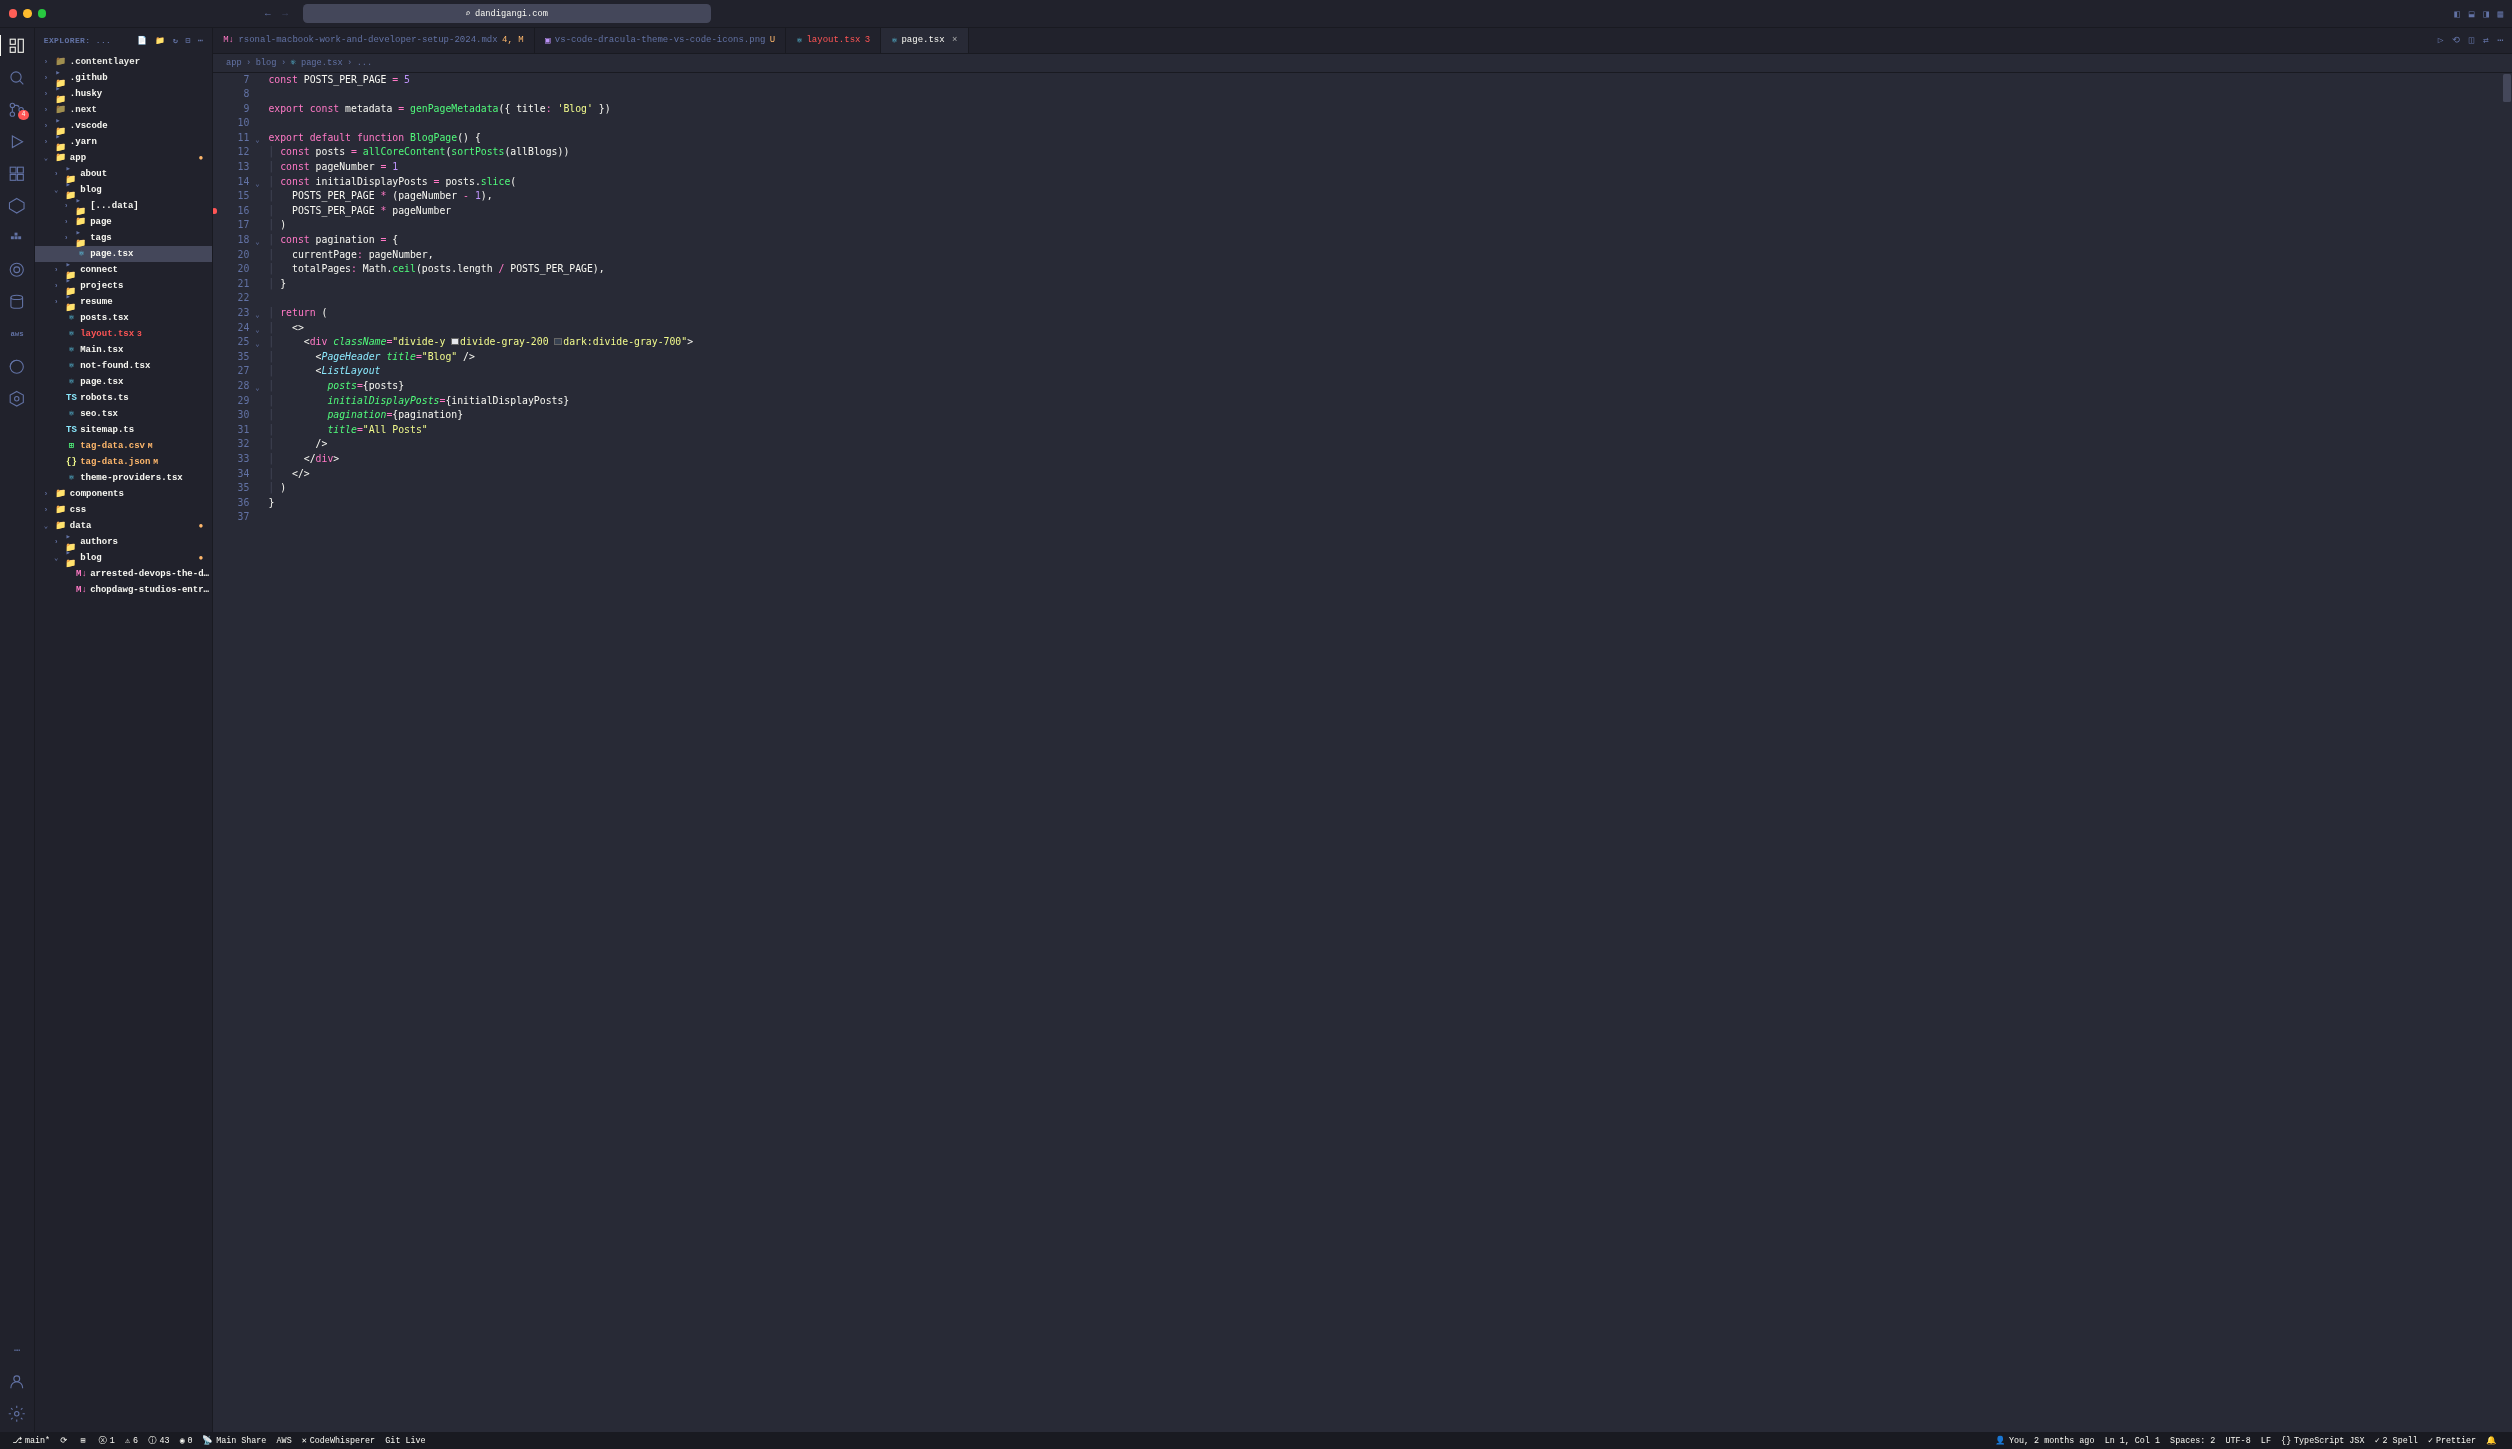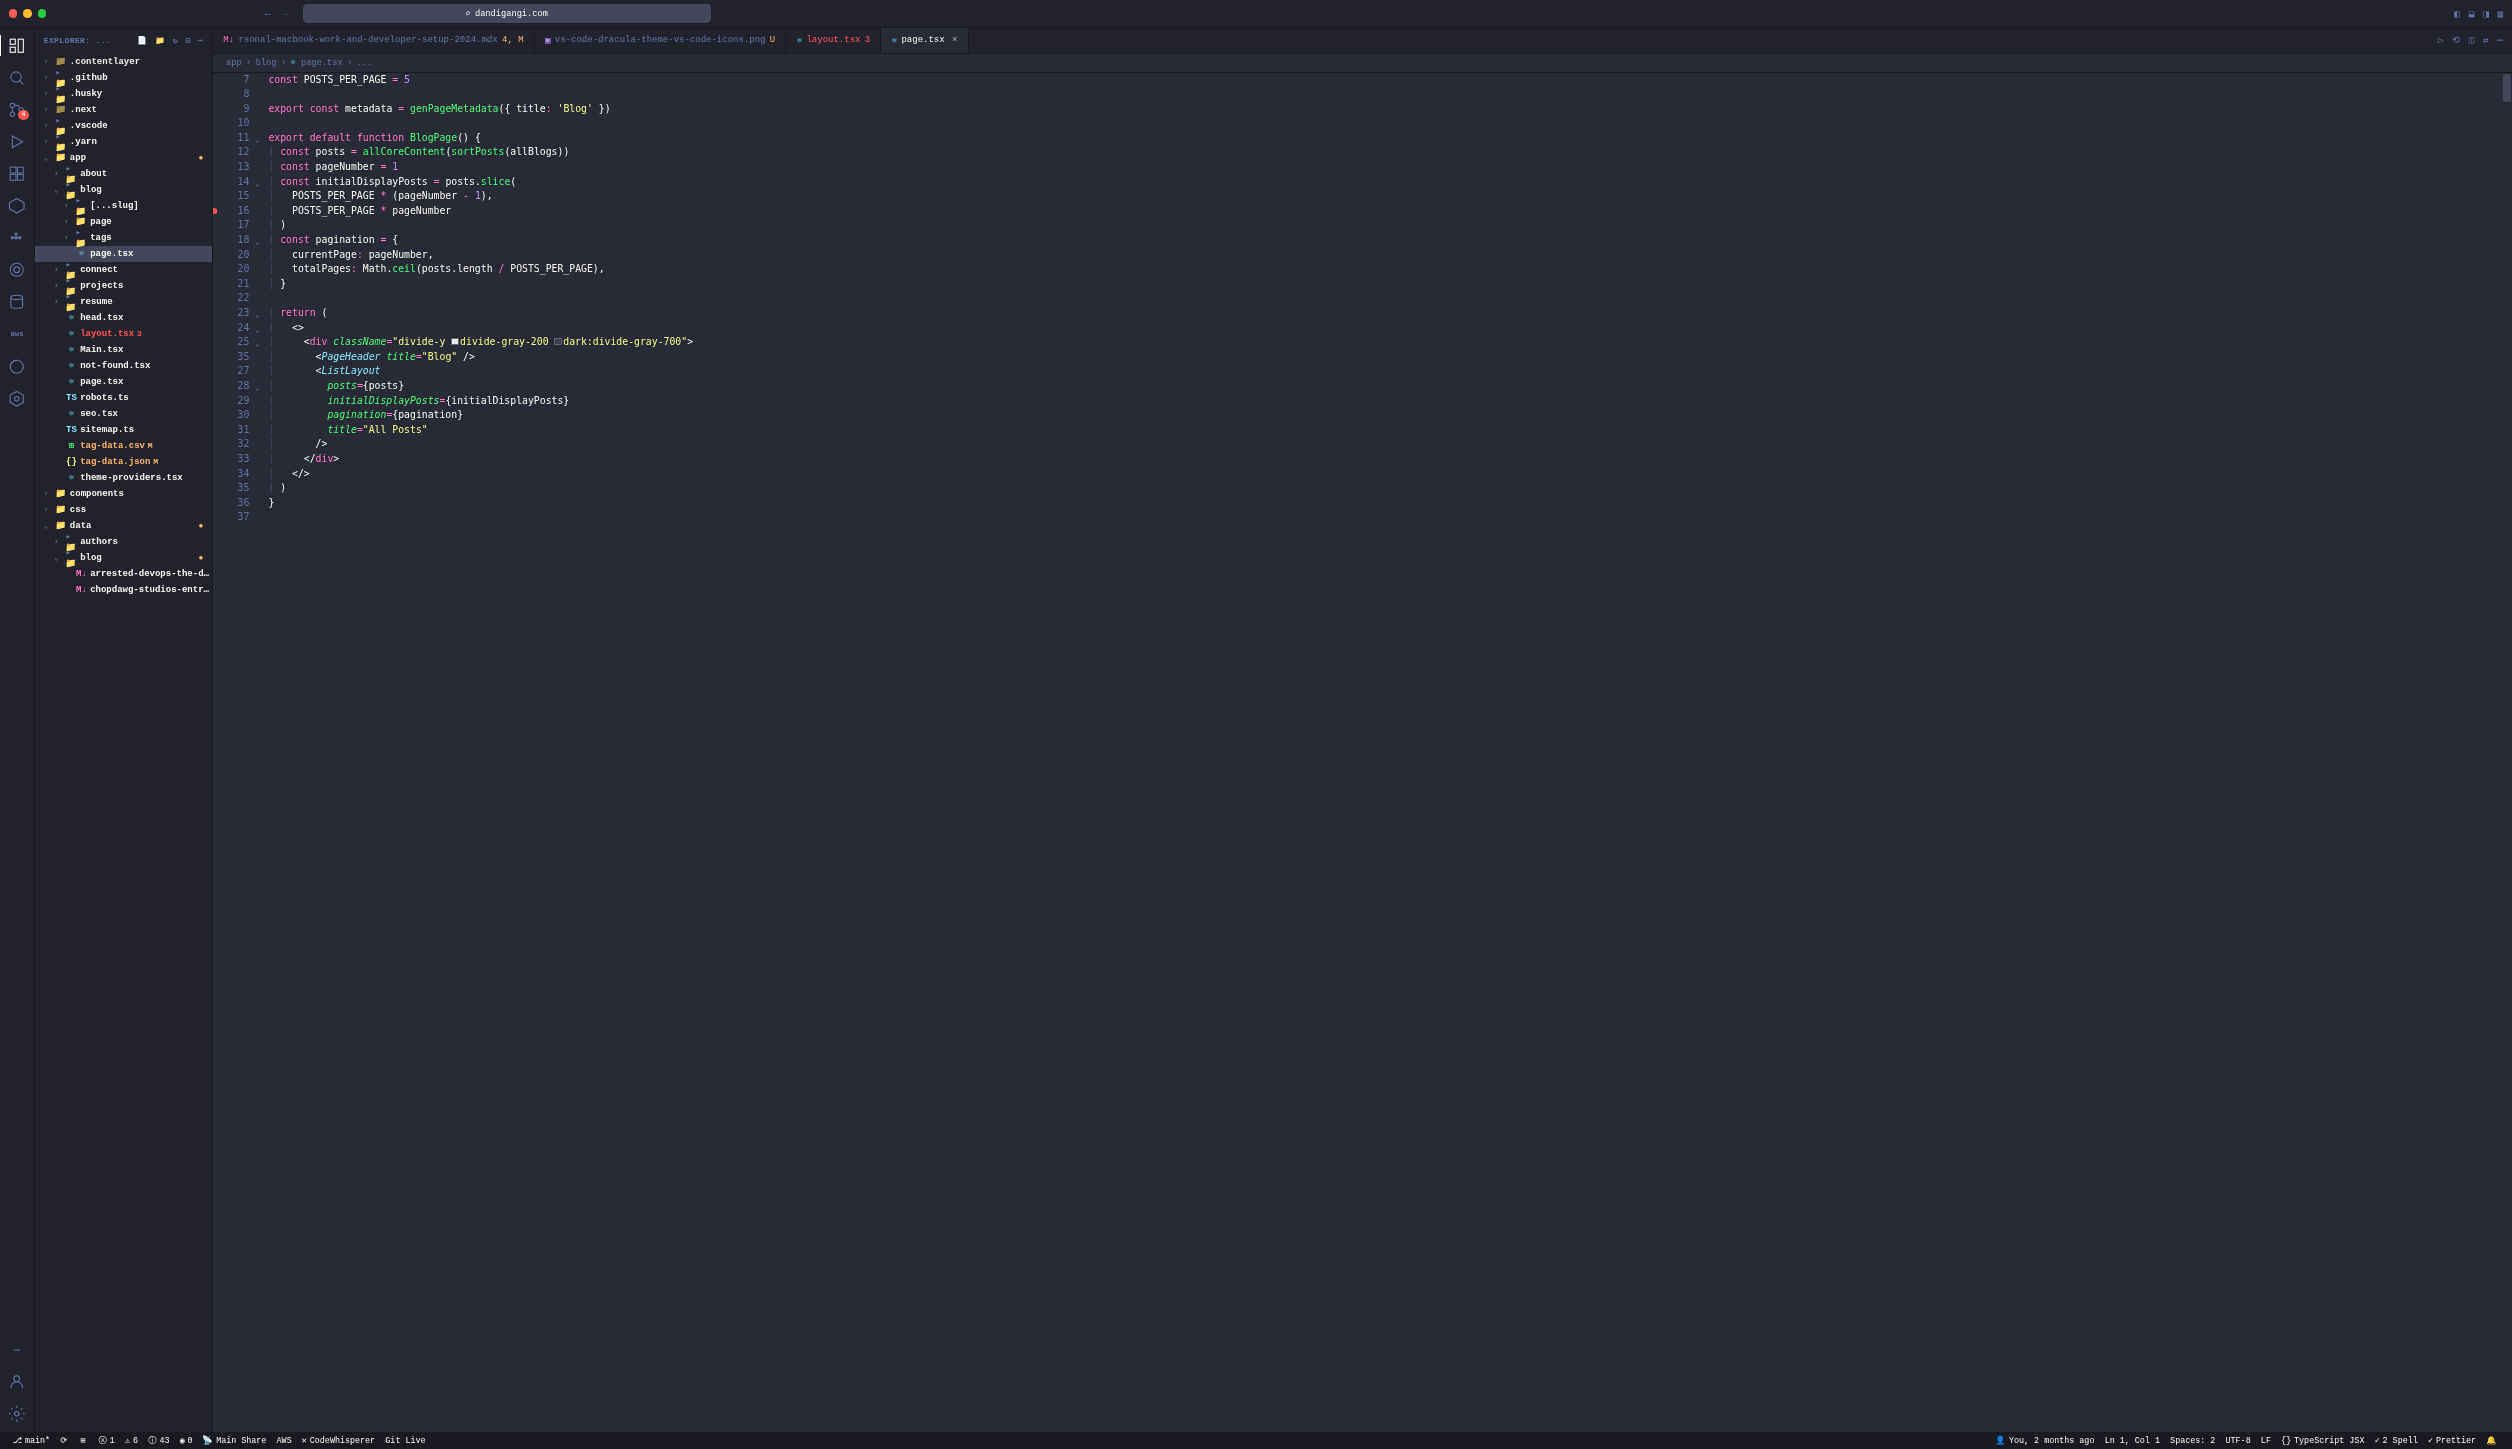--- a/index.html
+++ b/index.html
@@ -425,21 +425,21 @@
             <span class="icon">
               <span class="icon-folder">▸📁</span>
             </span>
             <span class="label ">blog</span>
           </div>
           <div class="tree-item" style="padding-left: 29px;">
             <span class="chevron">›</span>
             <span class="icon">
               <span class="icon-folder">▸📁</span>
             </span>
-            <span class="label ">[...slug]</span>
+            <span class="label ">[...data]</span>
           </div>
           <div class="tree-item" style="padding-left: 29px;">
             <span class="chevron">›</span>
             <span class="icon">
               <span style="color:#ff5555">📁</span>
             </span>
             <span class="label ">page</span>
           </div>
           <div class="tree-item" style="padding-left: 29px;">
             <span class="chevron">›</span>
@@ -474,21 +474,21 @@
             <span class="icon">
               <span class="icon-folder">▸📁</span>
             </span>
             <span class="label ">resume</span>
           </div>
           <div class="tree-item" style="padding-left: 19px;">
             <span class="chevron"></span>
             <span class="icon">
               <span class="icon-react">⚛</span>
             </span>
-            <span class="label ">head.tsx</span>
+            <span class="label ">posts.tsx</span>
           </div>
           <div class="tree-item" style="padding-left: 19px;">
             <span class="chevron"></span>
             <span class="icon">
               <span class="icon-react">⚛</span>
             </span>
             <span class="err-text">layout.tsx</span>
             <span class="status err-text">3</span>
           </div>
           <div class="tree-item" style="padding-left: 19px;">

